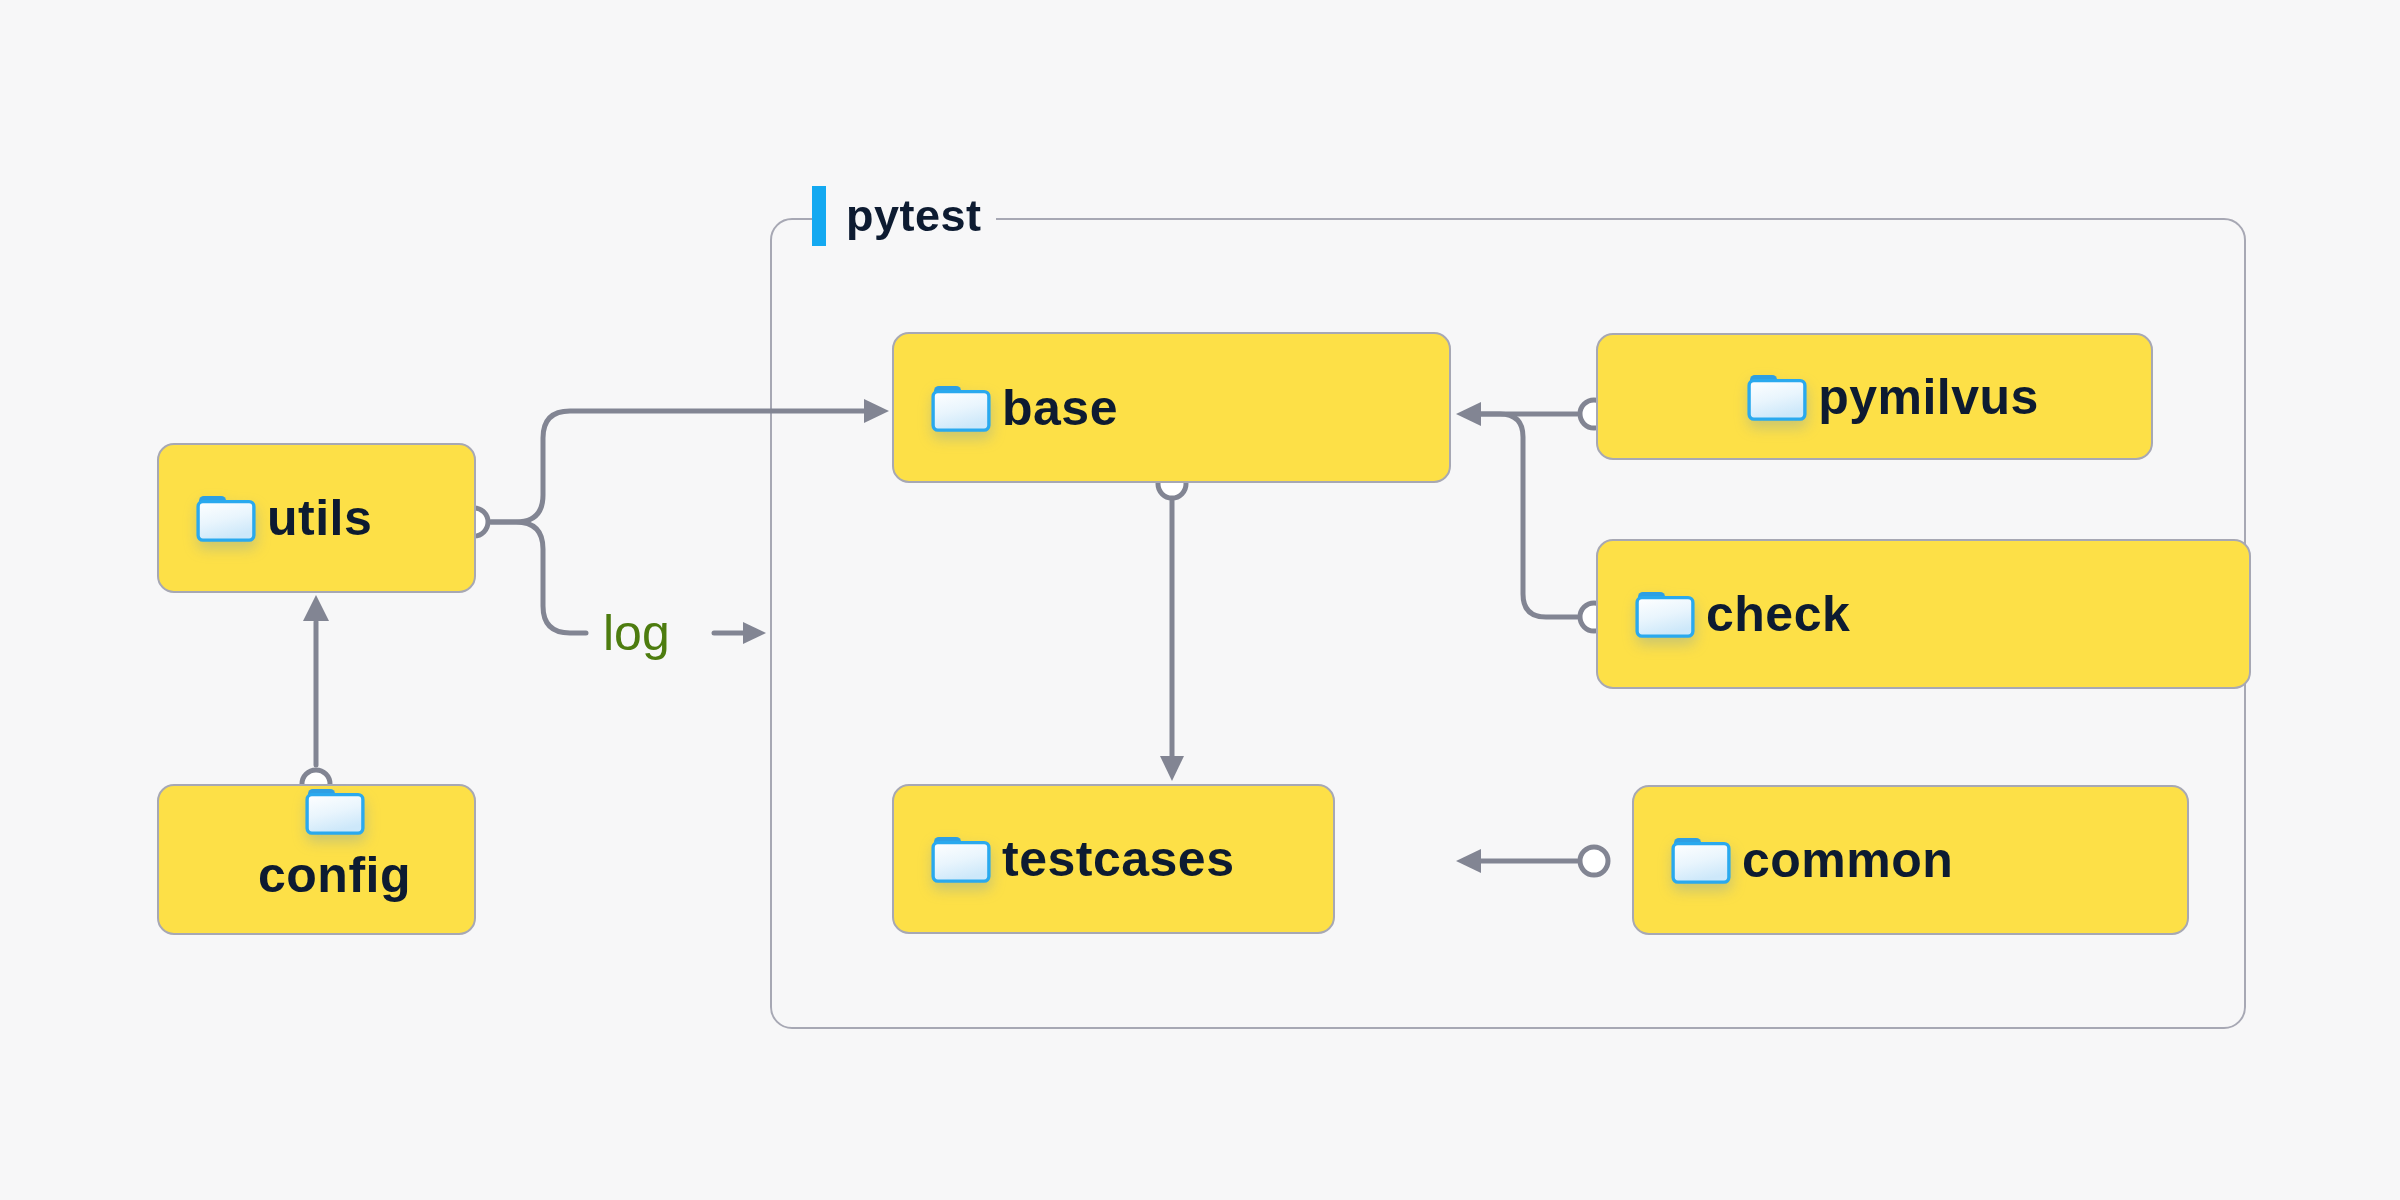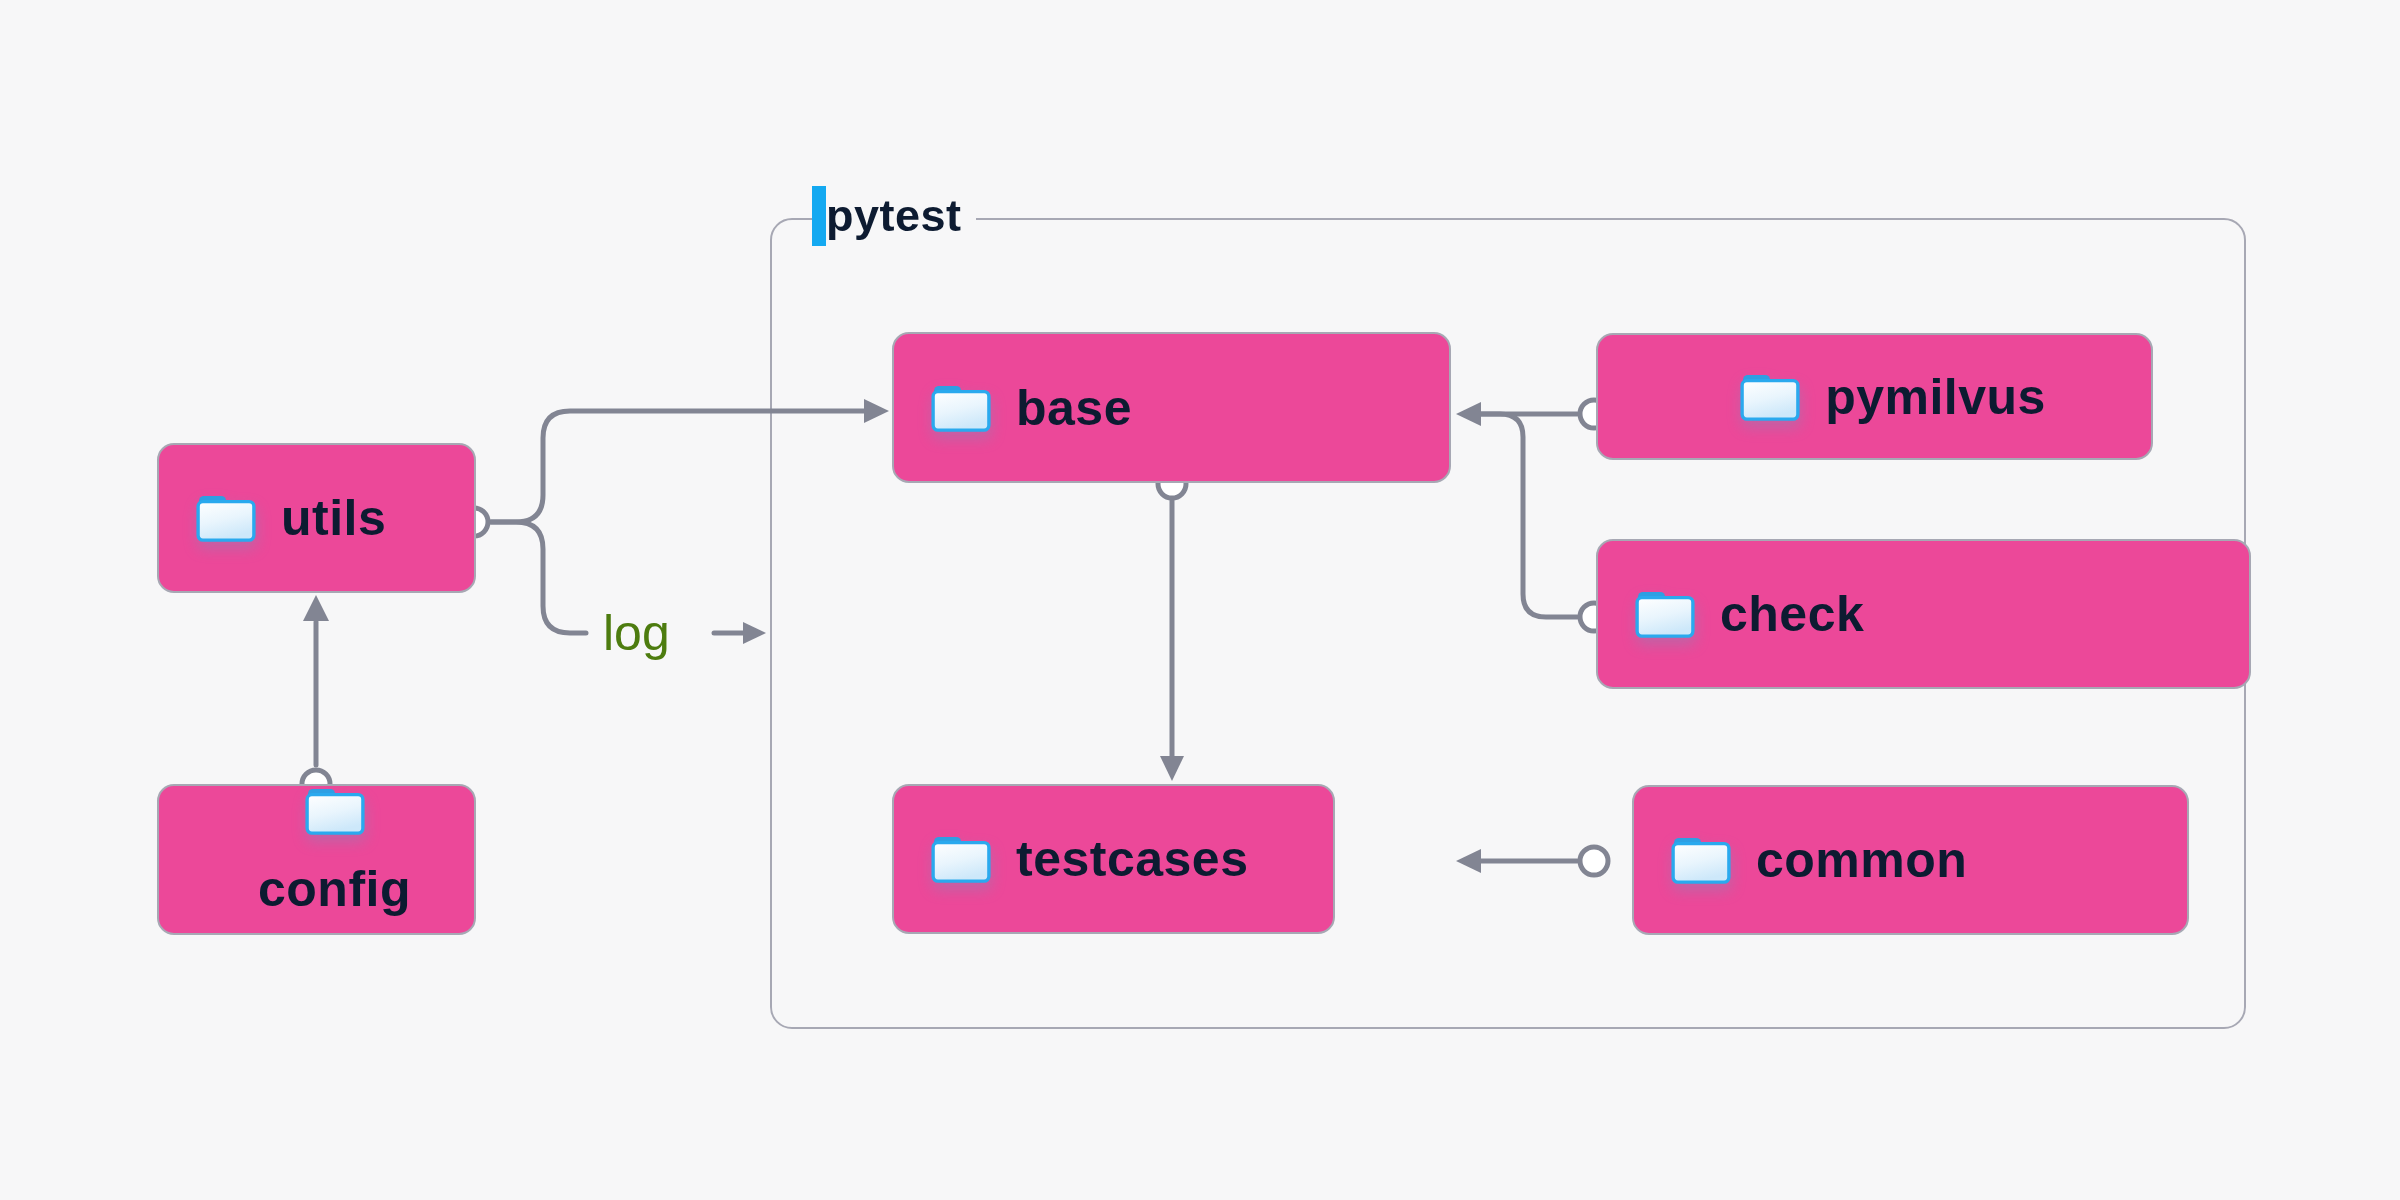--- a/index.html
+++ b/index.html
@@ -19,43 +19,44 @@
     border-radius: 22px;
     box-sizing: border-box;
     background: transparent;
   }
   .group-label {
     position: absolute;
     left: 812px; top: 184px;
     height: 64px;
     display: flex;
     align-items: center;
+    gap: 20px;
     background: #f7f7f8;
     padding: 0 14px 0 0;
   }
   .accent-bar {
     width: 14px; height: 60px;
     background: #14a9f1;
   }
   .group-label-text {
     font-size: 45px;
     font-weight: 700;
     color: #0d1b31;
     letter-spacing: 0.5px;
   }
   .node {
     position: absolute;
-    background: #ec4899;
+    background: #fde047;
     border: 2.5px solid #a7a8b4;
     border-radius: 17px;
     box-sizing: border-box;
     display: flex;
     align-items: center;
     padding-left: 36px;
-    gap: 24px;
+    gap: 10px;
   }
   .node-utils     { left: 157px;  top: 443px; width: 319px; height: 150px; }
   .node-config    { left: 157px;  top: 784px; width: 319px; height: 151px; flex-direction: column; }
   .node-base      { left: 892px;  top: 332px; width: 559px; height: 151px; }
   .node-testcases { left: 892px;  top: 784px; width: 443px; height: 150px; }
   .node-pymilvus  { left: 1596px; top: 333px; width: 557px; height: 127px; justify-content: center; }
   .node-check     { left: 1596px; top: 539px; width: 655px; height: 150px; }
   .node-common    { left: 1596px; top: 785px; width: 557px; height: 150px; margin-left: 36px; }
   .folder {
     display: inline-flex;

